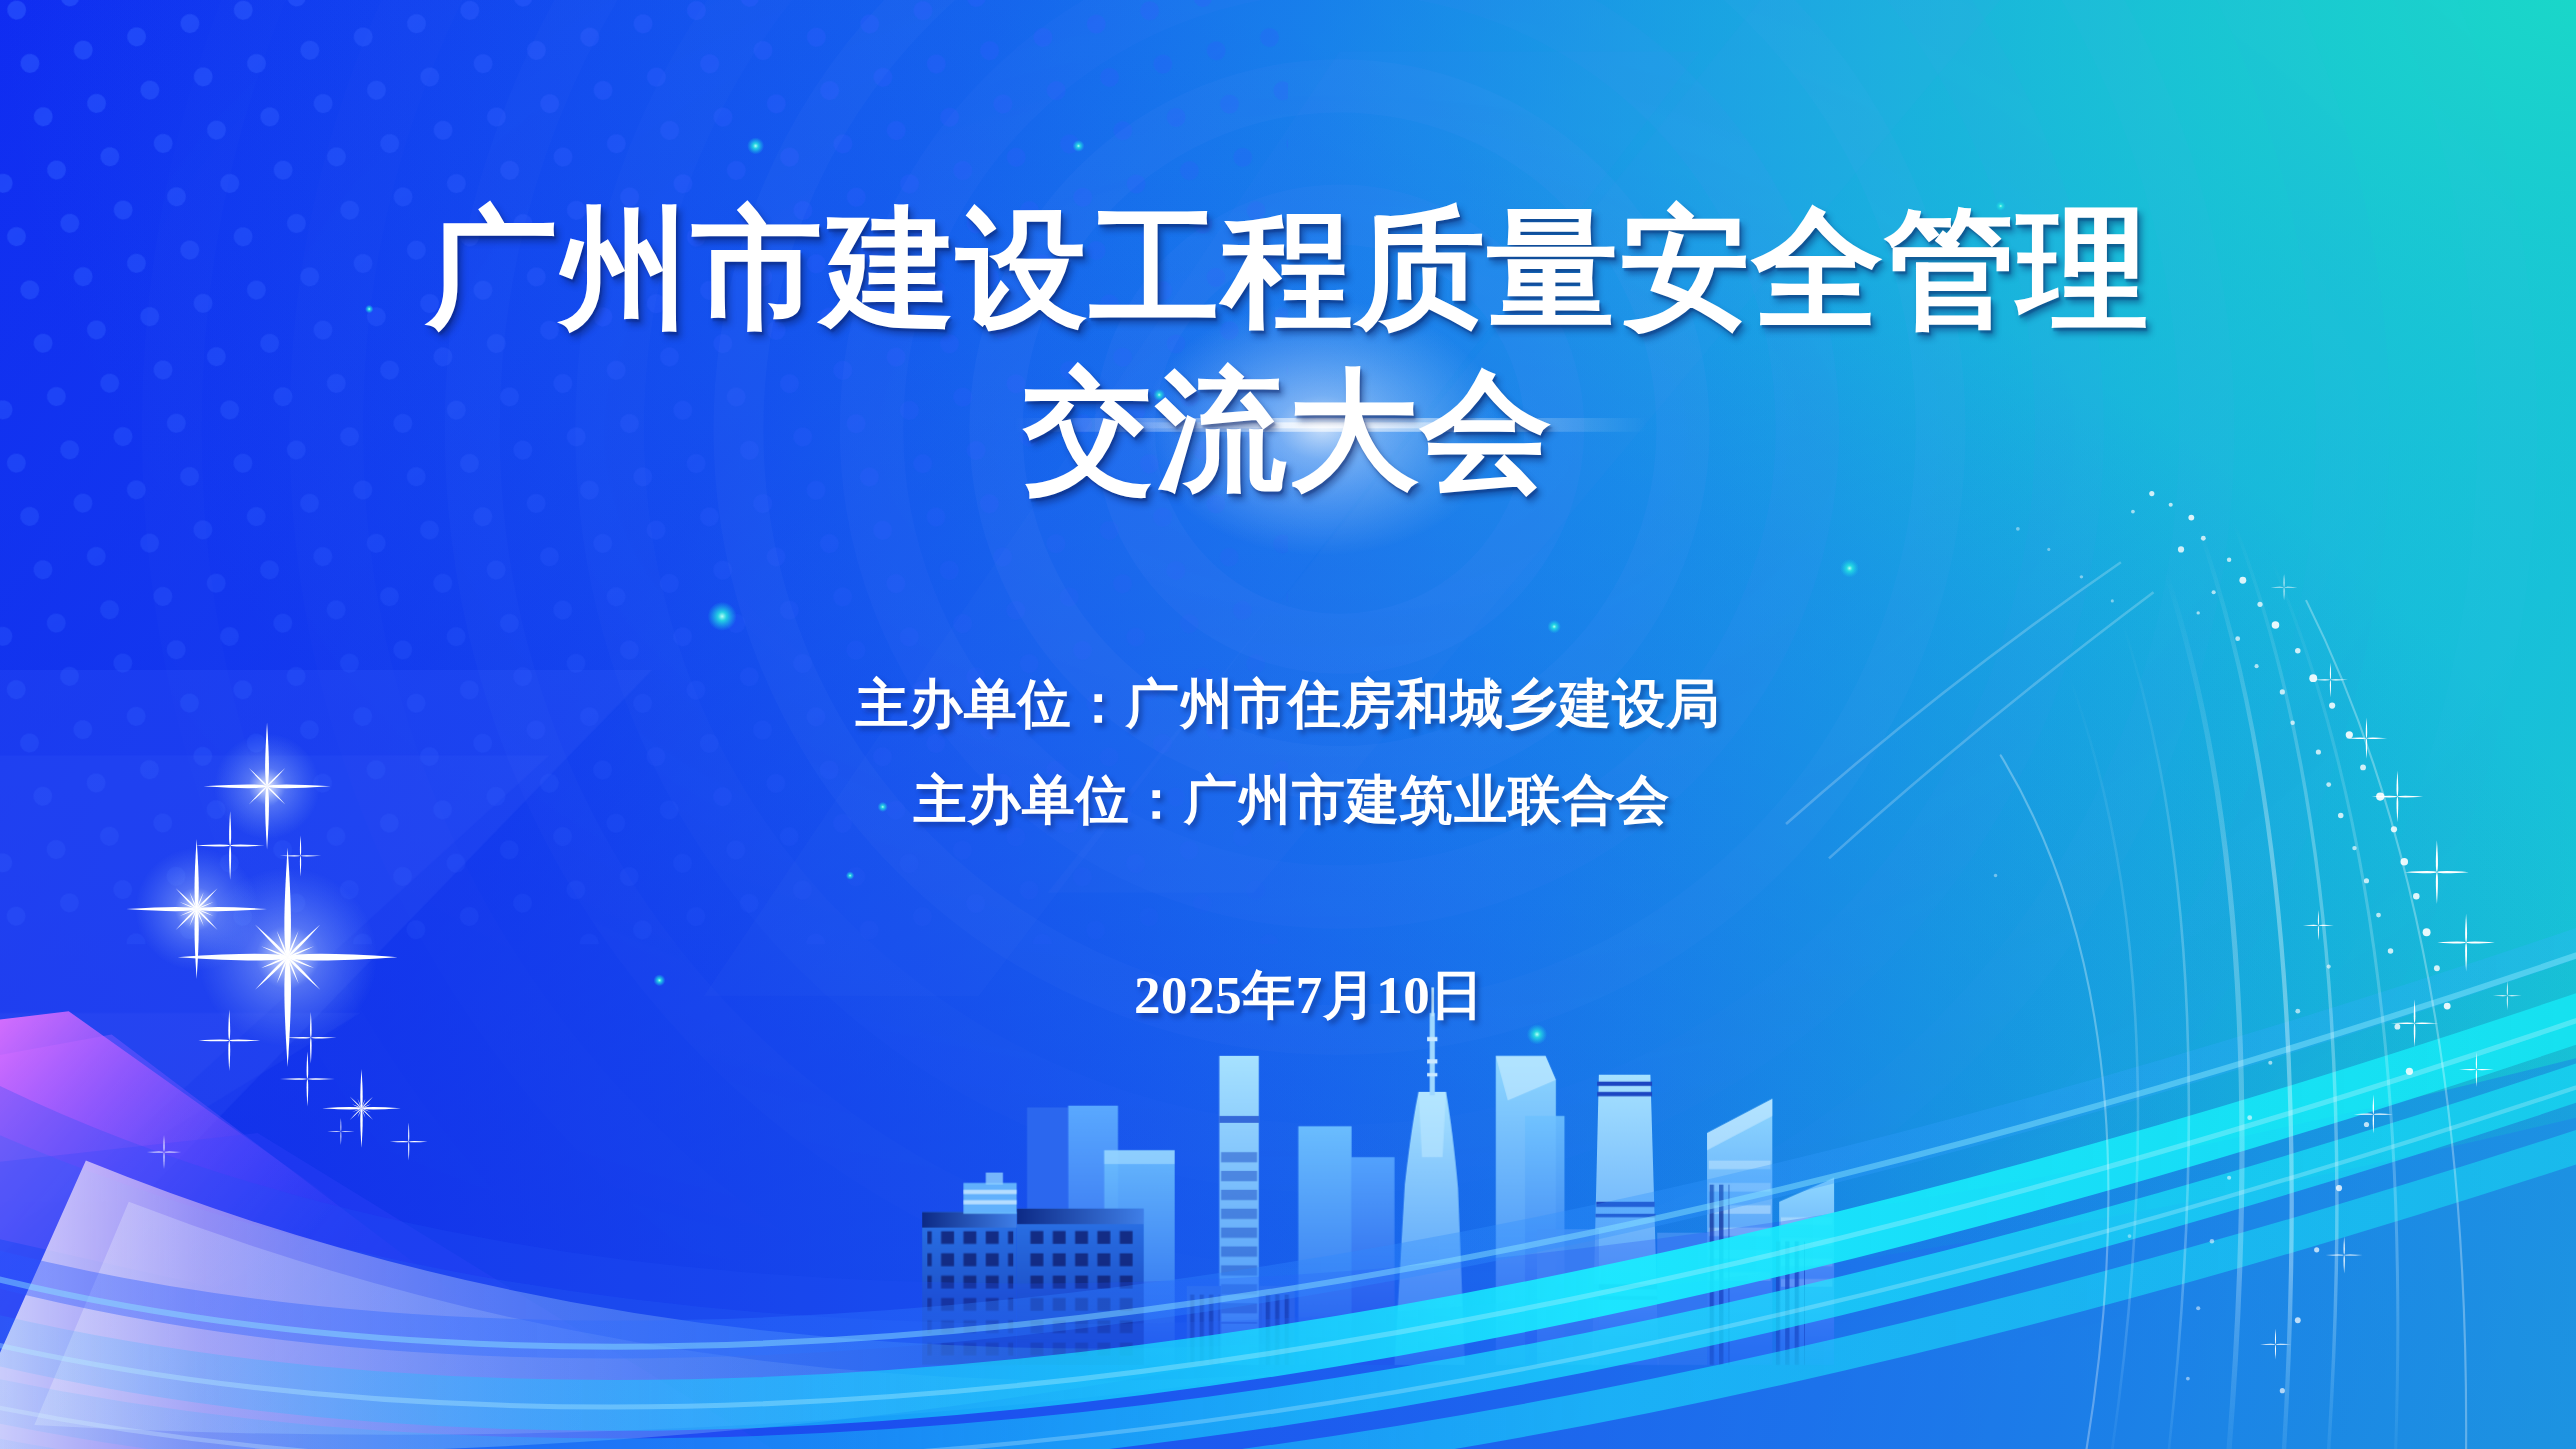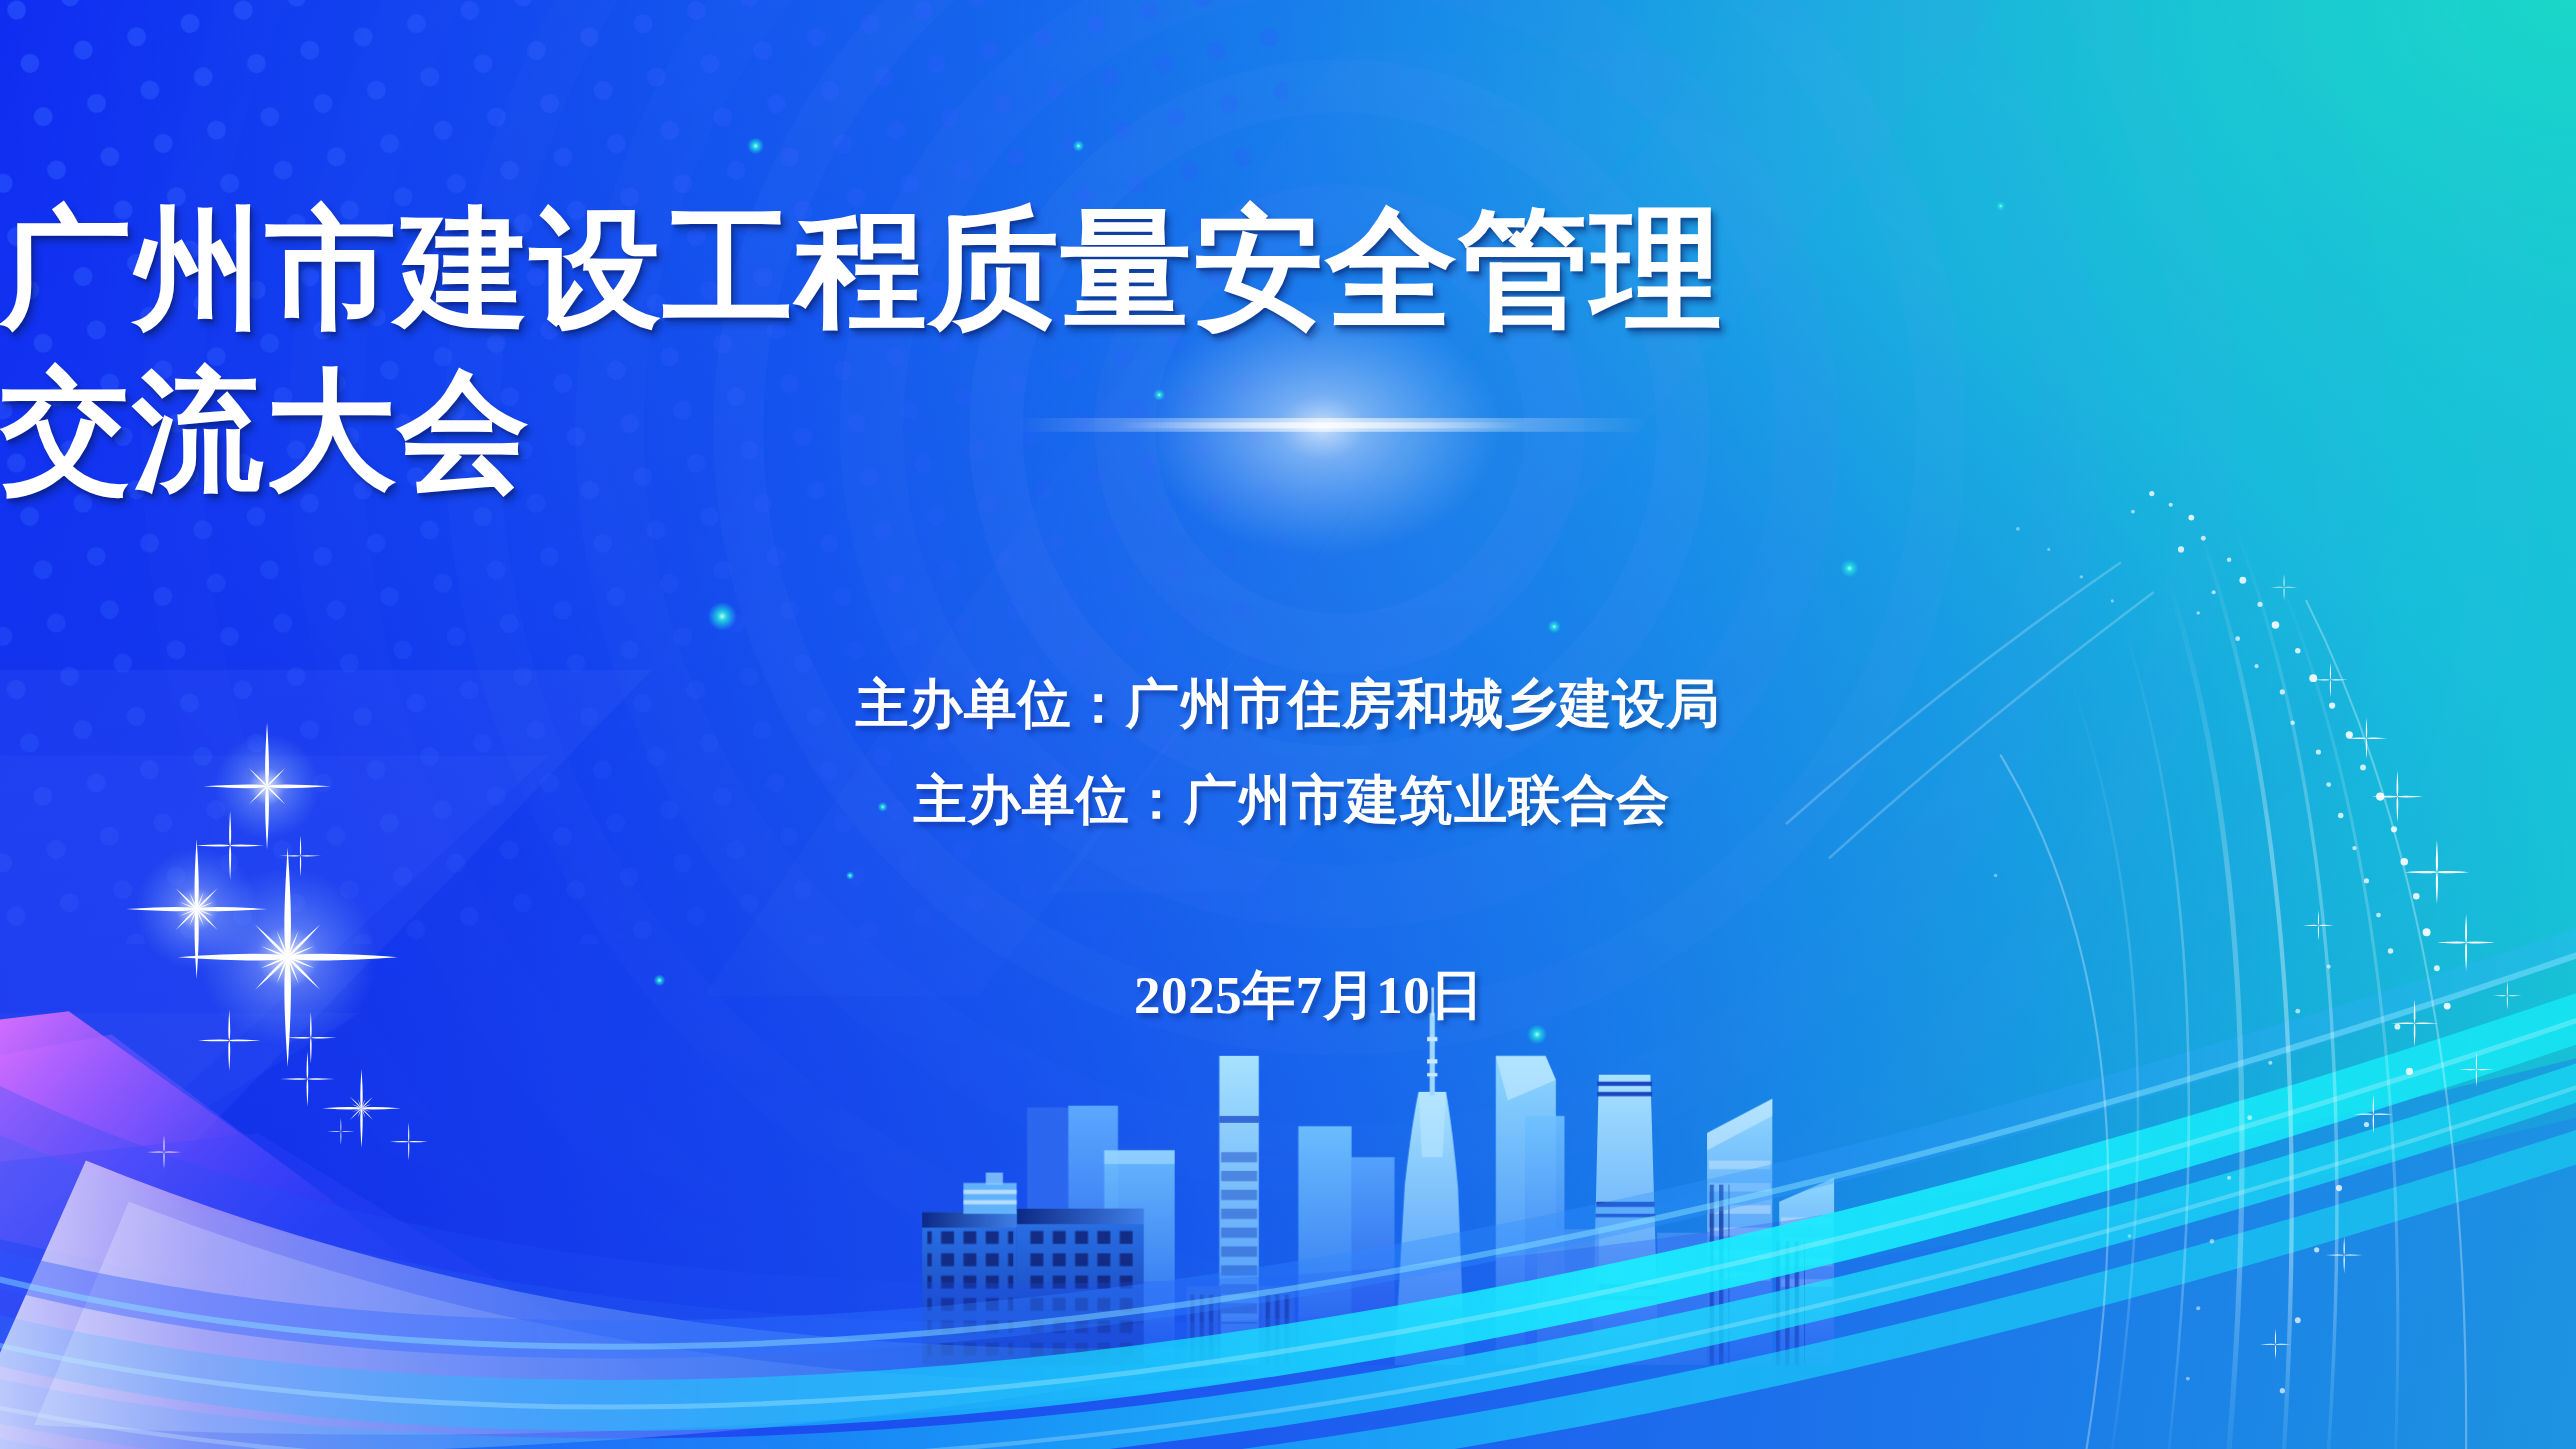--- a/index.html
+++ b/index.html
@@ -7,21 +7,21 @@
 
   #stage{position:relative;width:2576px;height:1449px;overflow:hidden;
          background:linear-gradient(105deg,#1433ee 0%,#1638ef 14%,#1a54f0 30%,#1a6cf0 46%,#1b86ee 60%,#18a6e2 74%,#16c0d8 87%,#18cfcf 100%);}
 
   .layer{position:absolute;inset:0;pointer-events:none;}
   svg.layer{width:2576px;height:1449px;display:block;}
 
   
   #content{position:absolute;inset:0;z-index:40;}
 
-  .title-wrap{position:absolute;left:0;right:0;top:199px;text-align:left;}
+  .title-wrap{position:absolute;left:0;right:0;top:199px;text-align:center;}
   .title-line{
     color:#ffffff;
     font-family:"Liberation Serif","DejaVu Serif",serif;
     font-weight:700;
     line-height:1.08;
     letter-spacing:.012em;
     text-shadow:4.3px 6px 6px rgba(8,26,90,.42), 1.7px 2.6px 1.7px rgba(10,30,100,.30);
     white-space:nowrap;
   }
   #title-line-1{font-size:131px;}

